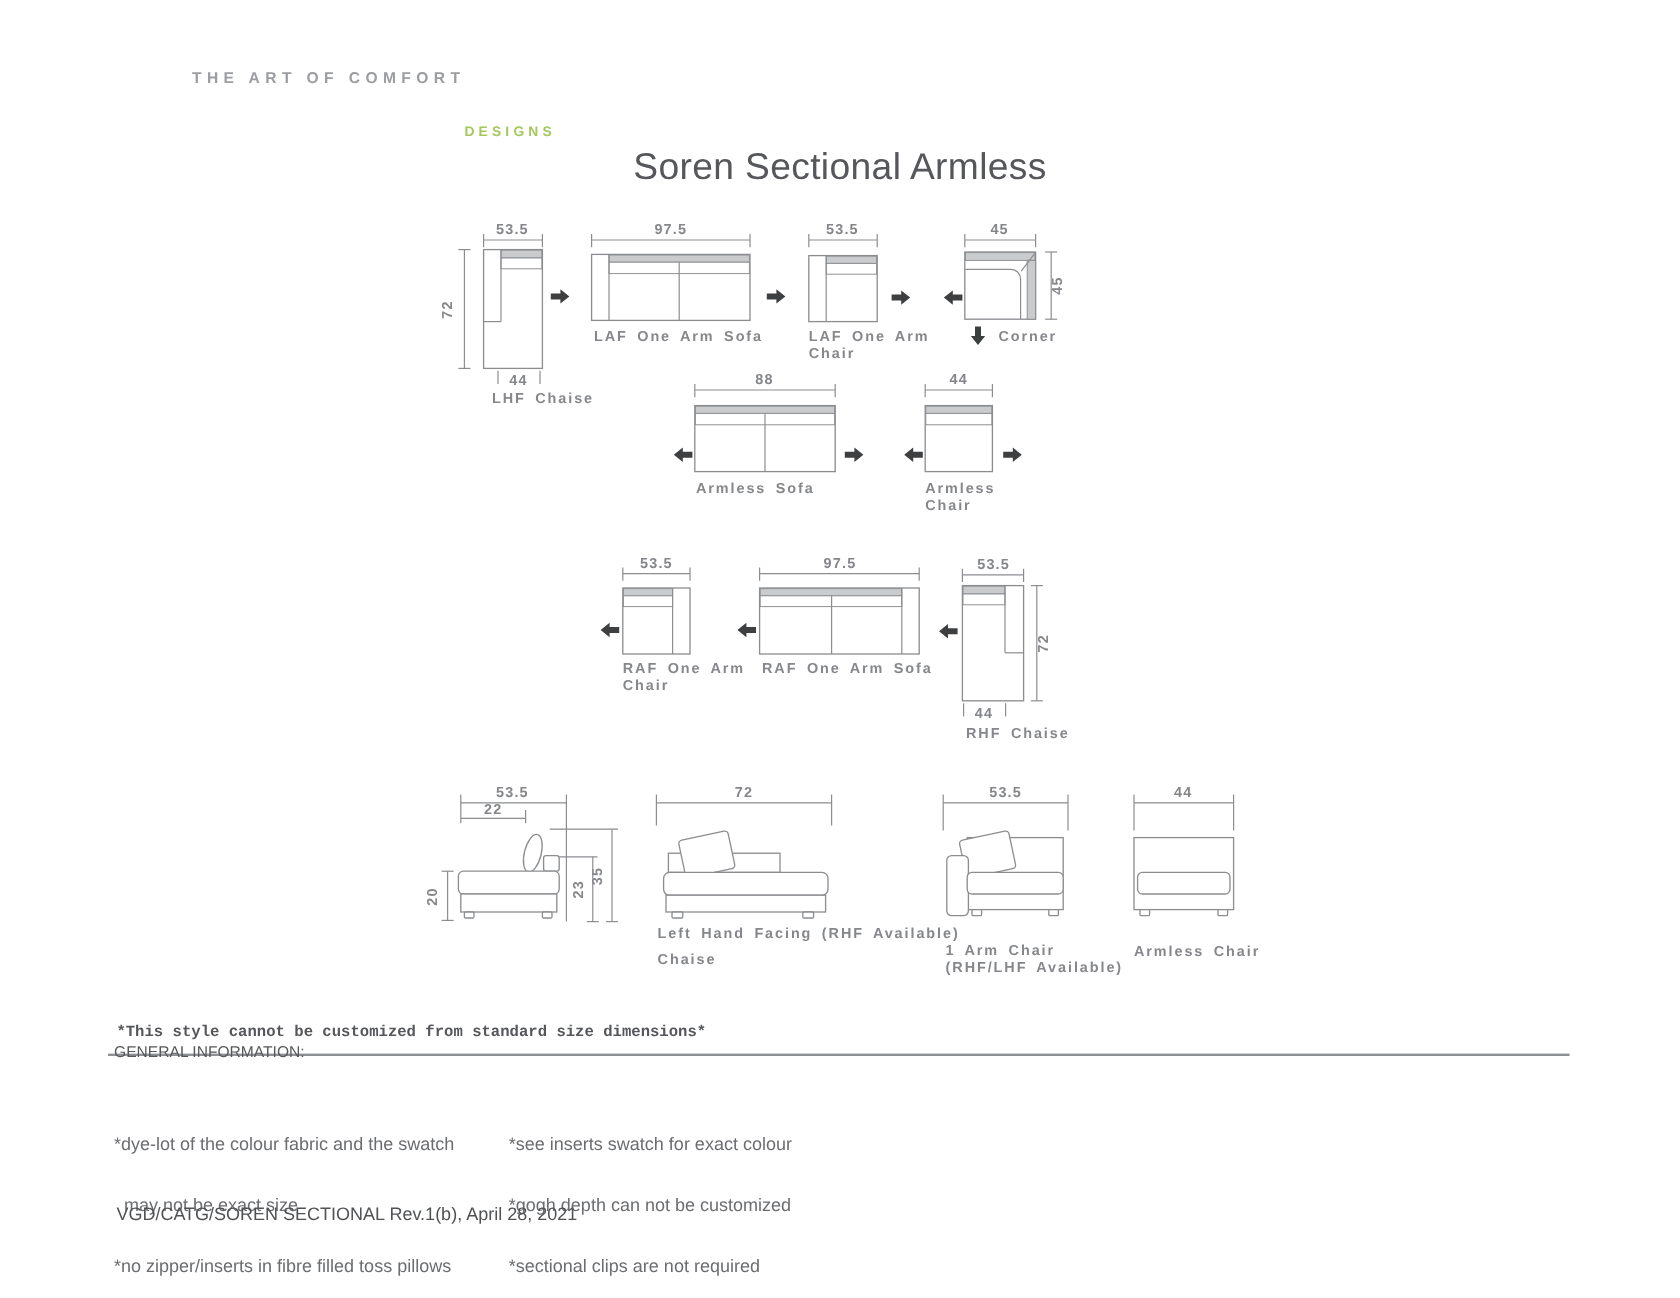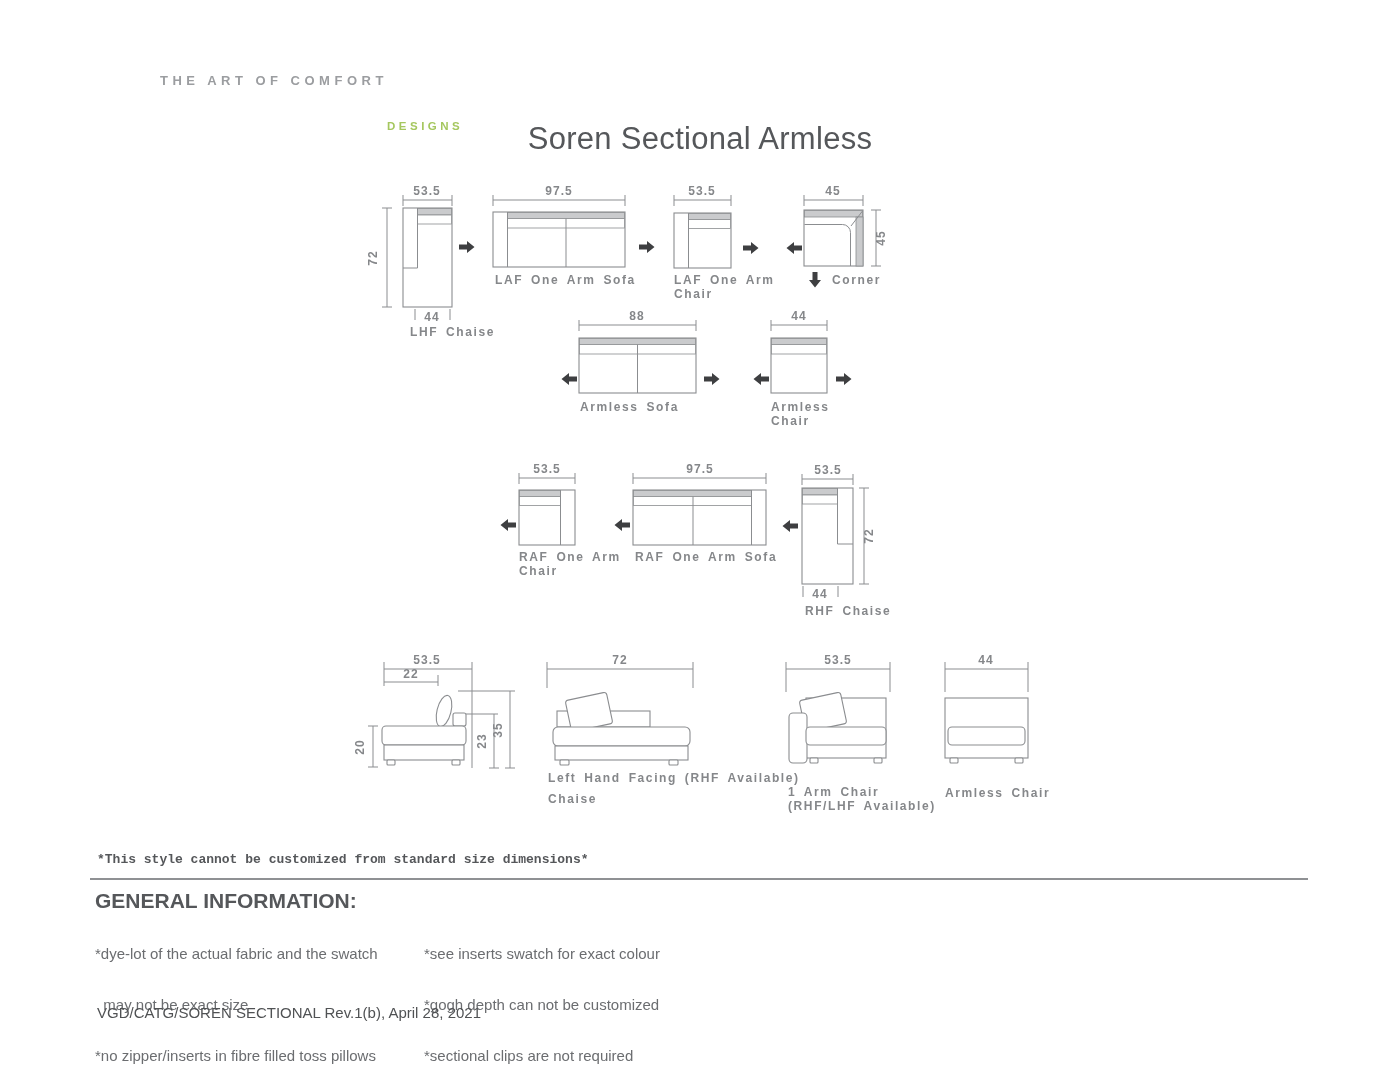--- a/index.html
+++ b/index.html
@@ -3,38 +3,38 @@
 <meta charset="utf-8">
 <style>
   html,body { margin:0; padding:0; }
   body {
     width:1400px; height:1082px; background:#ffffff; position:relative;
     font-family:"Liberation Sans", sans-serif; overflow:hidden;
   }
   .abs { position:absolute; }
 
   
-  #logo { left:160px; top:57px; width:270px; height:70px;margin-top:16px; }
+  #logo { left:160px; top:57px; width:270px; height:70px; }
   .tagline { position:absolute; left:0; top:0; font-size:13px; font-weight:bold;
              letter-spacing:4.5px; color:#9b9da0; white-space:nowrap; }
   .brand { position:absolute; left:-2px; top:8px; font-size:47px; font-weight:bold;
            letter-spacing:0px; line-height:1; white-space:nowrap; }
   .brand-van { color:#2398c5; }
   .brand-gogh { color:#a5c75f; }
   .designs { position:absolute; left:202px; top:47px; font-size:11.5px; font-weight:bold;
              letter-spacing:3.5px; color:#a5c75f; white-space:nowrap;padding-left:25px; }
 
   
   .title { left:0; right:0; top:121px; text-align:center; font-size:31px;
            color:#55575a; letter-spacing:0.3px; }
 
   
   .style-note { left:97px; top:852px; font-size:13px; font-weight:bold; color:#55575a;font-family:Liberation Mono, monospace; }
   .rule { left:90px; top:878px; width:1218px; height:0; border-top:2px solid #8f9194; }
-  .gen-head { left:95px; top:889px; font-size:21px; font-weight:bold; color:#55575a; }
+  .gen-head { left:95px; top:869px; font-size:13px; font-weight:normal; color:#55575a; }
   .info-col { font-size:15px; color:#6b6d70; line-height:17px; white-space:pre; }
   .col1 { left:95px; top:911px; }
   .col2 { left:424px; top:911px; }
   .footer { left:97px; top:1004px; font-size:15px; color:#505254;text-align:right; }
 
   
   .outline  { fill:#ffffff; stroke:#8b8d90; stroke-width:1.1; }
   .seam     { fill:none; stroke:#8b8d90; stroke-width:1; }
   .gband    { fill:#cacbcd; stroke:#8b8d90; stroke-width:0.8; }
   .wband    { fill:#ffffff; stroke:#8b8d90; stroke-width:0.8; }
@@ -318,21 +318,21 @@
     <rect class="outline" x="1015" y="758" width="8" height="5" rx="1"></rect>
     <text class="lbltx" x="945" y="797">Armless Chair</text>
   </g>
 </svg>
 
 <div class="abs style-note">*This style cannot be customized from standard size dimensions*</div>
 <div class="abs rule"></div>
 <div class="abs gen-head">GENERAL INFORMATION:</div>
 
 <div class="abs info-col col1">
-  <div>*dye-lot of the actual fabric and the swatch</div>
+  <div>*dye-lot of the colour fabric and the swatch</div>
   <div>  may not be exact size</div>
   <div>*no zipper/inserts in fibre filled toss pillows</div>
   
 </div>
 
 <div class="abs info-col col2">
   <div>*see inserts swatch for exact colour</div>
   <div>*gogh depth can not be customized</div>
   <div>*sectional clips are not required</div>
 </div>

